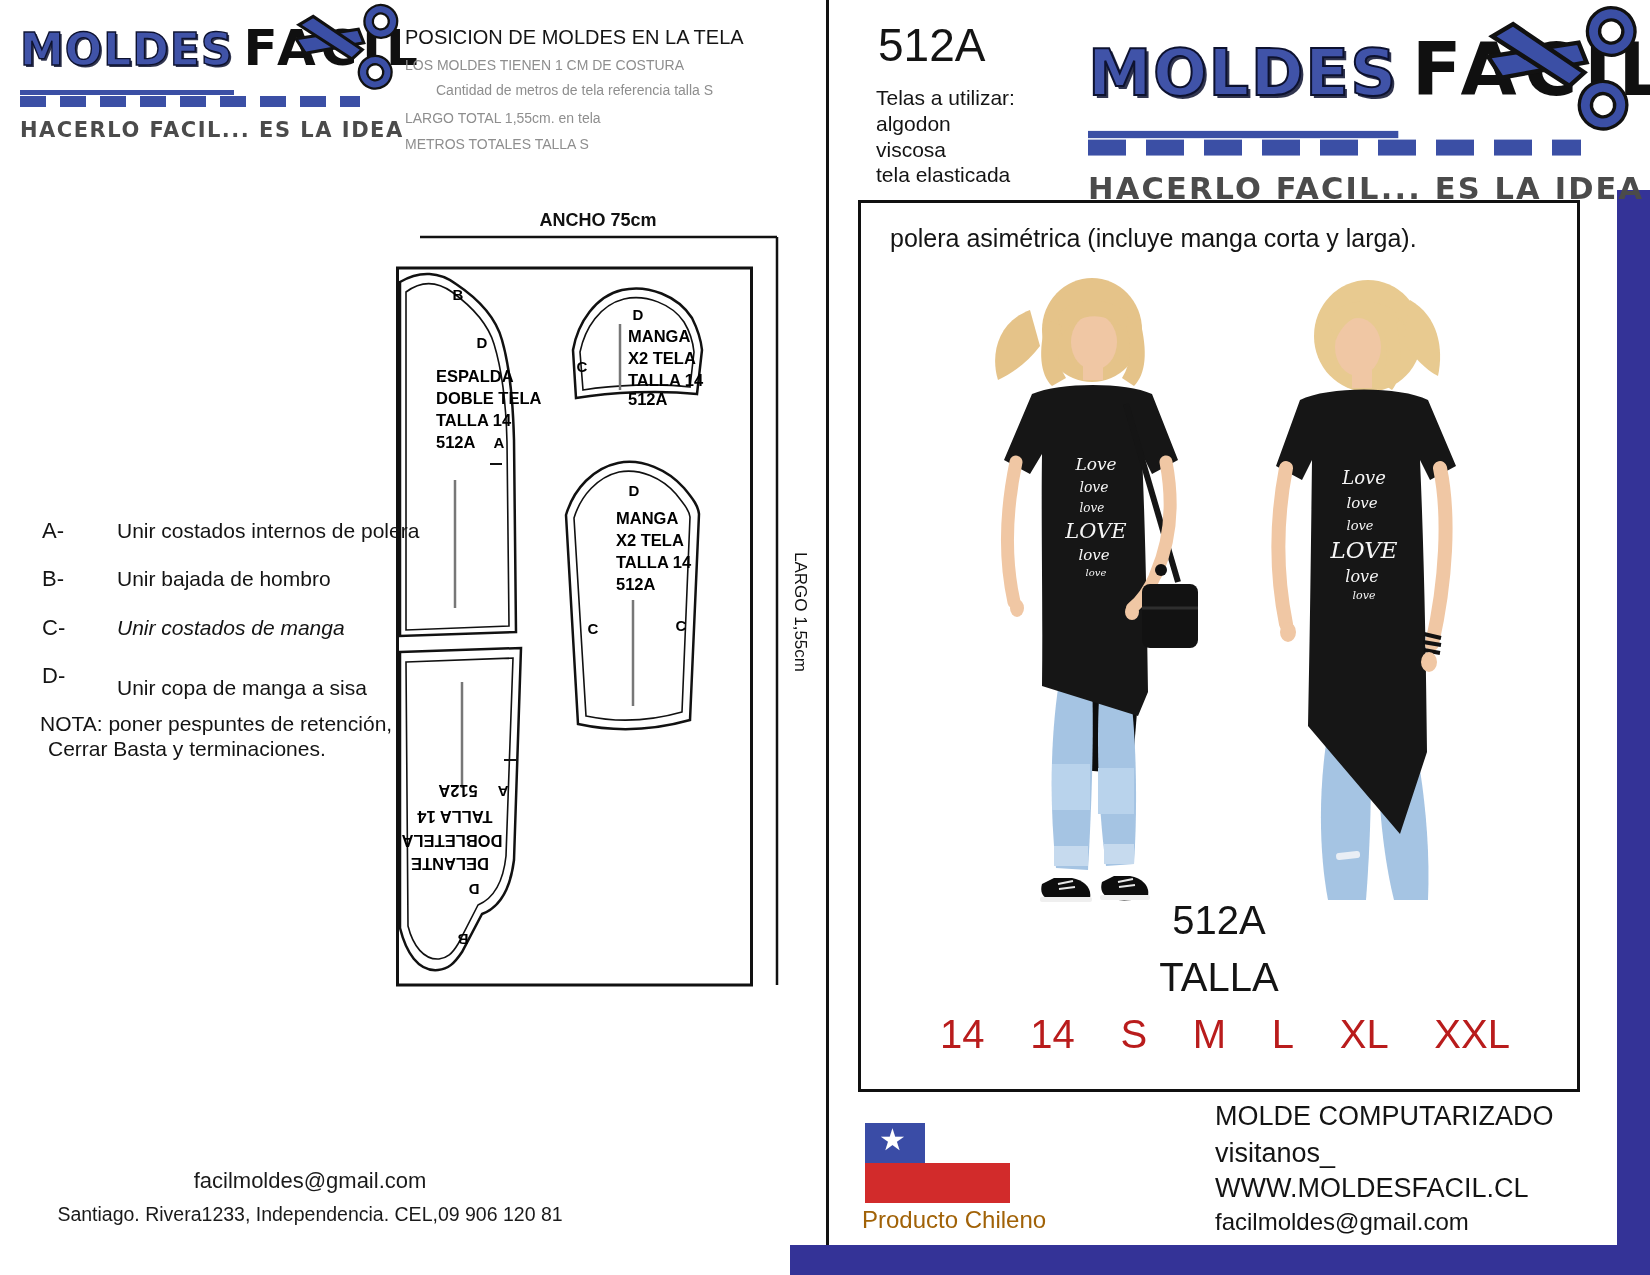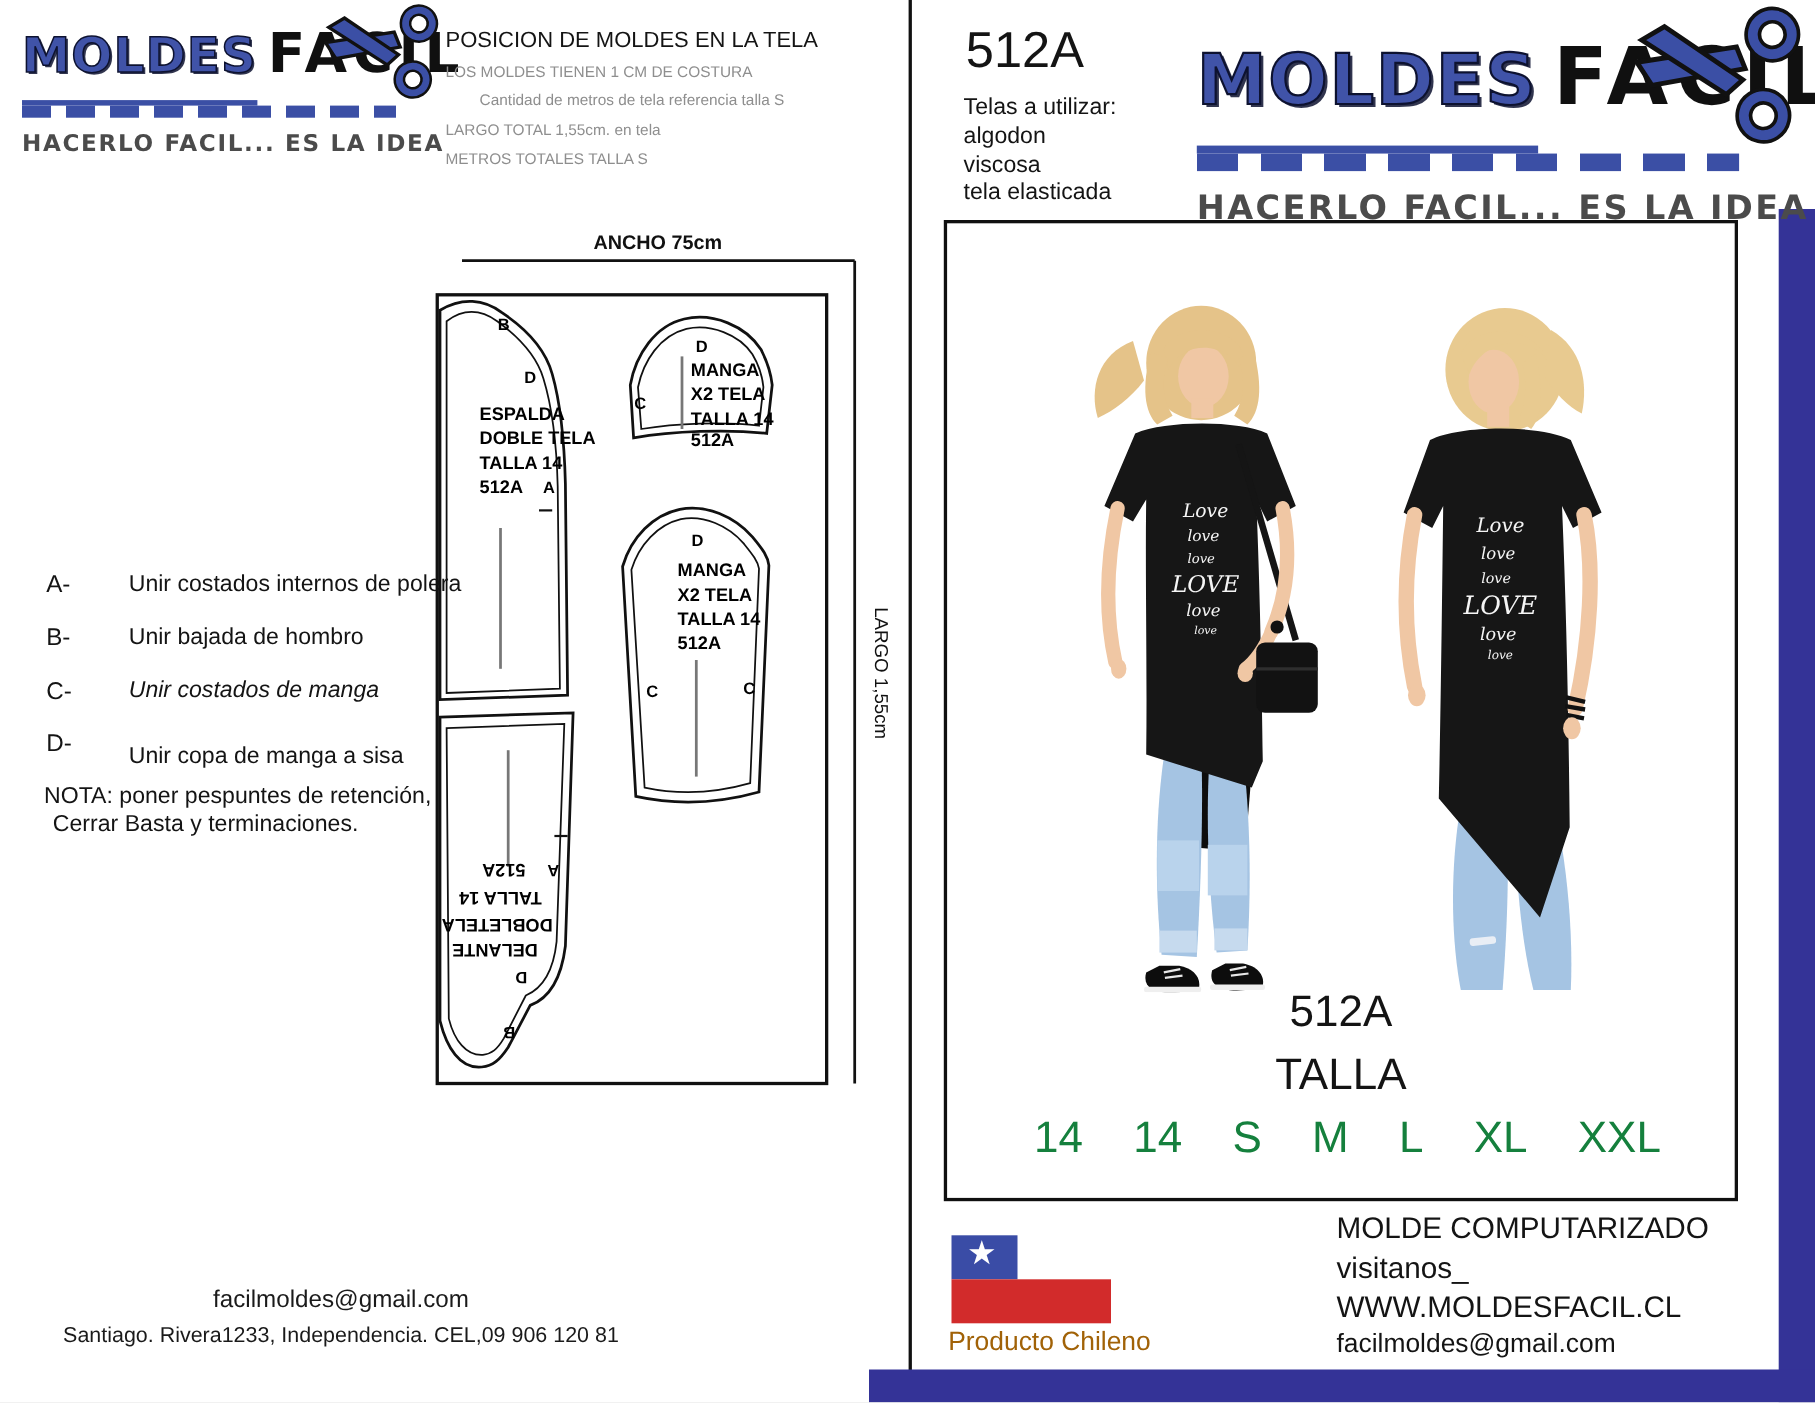--- a/index.html
+++ b/index.html
@@ -36,21 +36,21 @@
 
   
   .big-code{font-size:46px;font-weight:400;color:#141414;}
   .fabric-title{font-size:21px;color:#141414;}
   .fabric-item{font-size:21px;color:#141414;}
   .divider{background:#111;}
   .navy{background:#343397;}
   .product-box{border:3px solid #101010;}
   .product-desc{font-size:25px;color:#141414;}
   .box-code,.box-talla{width:722px;text-align:center;font-size:40px;color:#141414;}
-  .sizes-row{display:flex;justify-content:space-between;width:570px;font-size:40px;color:#15803d;align-items:flex-end;}
+  .sizes-row{display:flex;justify-content:space-between;width:570px;font-size:40px;color:#b91c1c;align-items:flex-end;}
   .flag-caption{font-size:24px;color:#a16207;}
   .footer-line{font-size:27px;color:#141414;}
   .footer-line-sm{font-size:24px;color:#141414;}
   .flag-star{position:absolute;color:#fff;font-size:30px;line-height:30px;}
 </style>
 </head>
 <body>
 
 <div id="page">
 
@@ -179,20 +179,21 @@
           <circle cx="85" cy="72" r="12" fill="none" stroke="#111" stroke-width="10.5"></circle>
           <circle cx="85" cy="72" r="12" fill="none" stroke="#3b4fa5" stroke-width="6"></circle>
         </g>
       </svg>
     </div>
     <div class="logo-dashes"></div>
     <div class="logo-tagline">HACERLO FACIL... ES LA IDEA</div>
   </div>
 
   <div class="abs product-box" style="left:858px;top:200px;width:716px;height:886px;"></div>
+  <div class="abs product-desc" style="left:890px;top:224px;">polera asimétrica (incluye manga corta y larga).</div>
 
   <svg class="abs" style="left:880px;top:252px;" width="660" height="650" viewBox="0 0 660 650">
 
     <g>
       <ellipse cx="212" cy="656" rx="75" ry="6" fill="rgba(0,0,0,0.06)"></ellipse>
       <ellipse cx="212" cy="78" rx="50" ry="52" fill="#e5c389"></ellipse>
       <path d="M150,58 C118,70 110,102 118,128 C132,122 148,110 160,94 Z" fill="#e5c389"></path>
       <ellipse cx="214" cy="90" rx="23" ry="28" fill="#f0c7a4"></ellipse>
       <path d="M178,66 C186,42 242,42 250,70 C252,78 252,84 250,88 C238,58 196,56 182,84 Z" fill="#e5c389"></path>
       <path d="M166,68 C158,100 160,122 172,134 L186,126 C176,110 176,92 182,74 Z" fill="#e5c389"></path>

